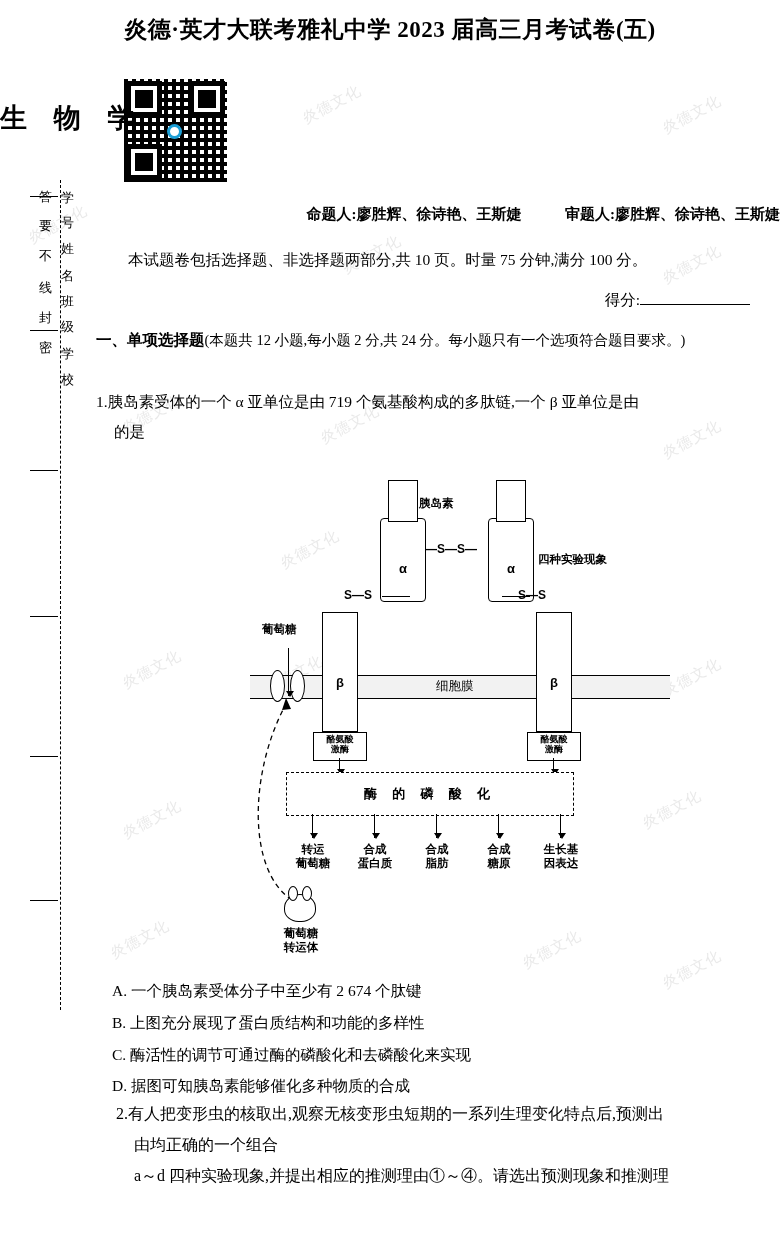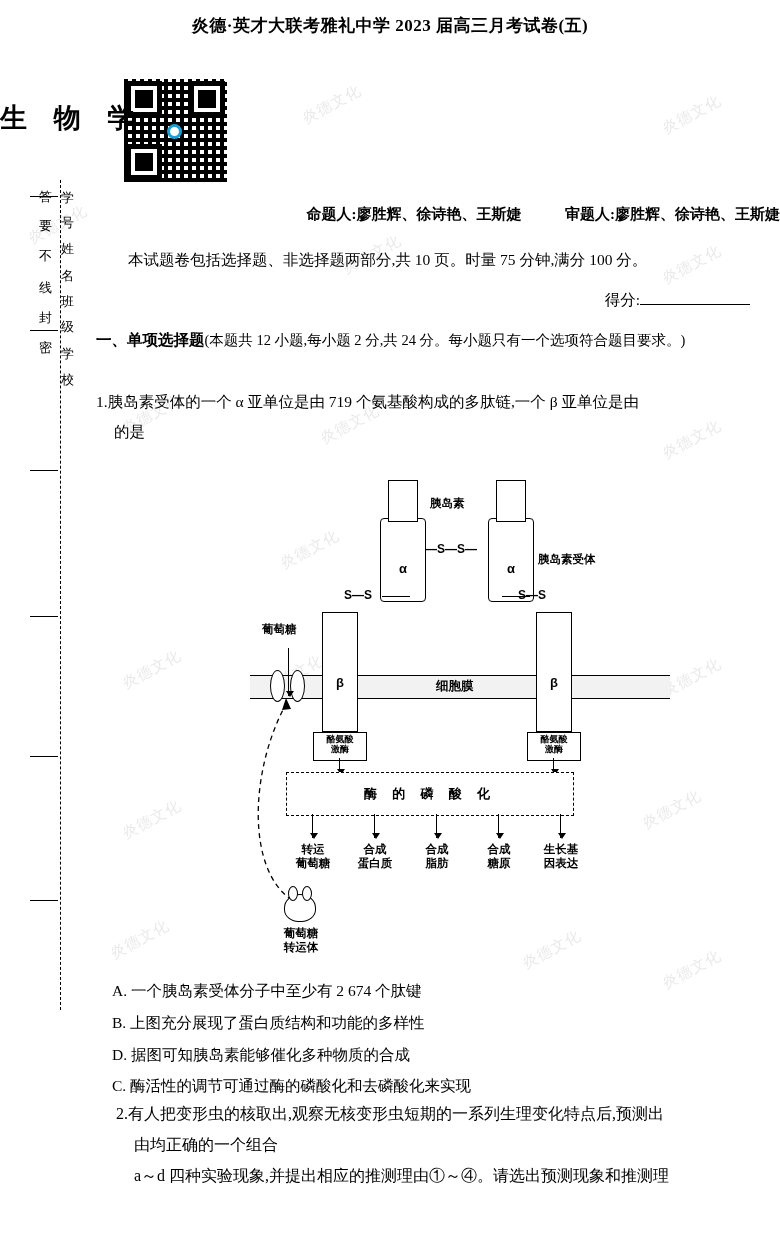--- a/index.html
+++ b/index.html
@@ -43,21 +43,21 @@
   .seal .c2{left:12px;letter-spacing:30px;}
   .seal-line{
     position:absolute;left:60px;top:180px;width:1px;height:830px;
     border-left:1px dashed #000;
   }
   .seal-dashes{position:absolute;left:30px;width:28px;border-top:1px solid #000;}
 
   
   .title{
     position:absolute;top:14px;left:0;width:780px;text-align:center;
-    font-size:17px;font-weight:bold;letter-spacing:.5px;
+    font-size:23px;font-weight:bold;letter-spacing:.5px;
   }
   .subject{
     position:absolute;top:100px;left:0;width:780px;text-align:left;
     font-size:27px;font-weight:bold;letter-spacing:10px;
   }
 
   
   .qr{
     position:absolute;left:124px;top:79px;width:103px;height:103px;
     background:
@@ -227,43 +227,43 @@
     <b>一、单项选择题</b><span class="small">(本题共 12 小题,每小题 2 分,共 24 分。每小题只有一个选项符合题目要求。)</span>
   </div>
 
   <div class="q1">
     <span class="ind"><span>1.</span><span>胰岛素受体的一个 α 亚单位是由 719 个氨基酸构成的多肽链,一个 β 亚单位是由</span></span>
     <span class="ind l2">的是</span>
   </div>
 
   <div class="diagram">
 
-    <div class="dg" style="left:190px;top:26px;">胰岛素</div>
+    <div class="dg" style="left:179px;top:26px;">胰岛素</div>
 
     <div class="alpha" style="left:140px;top:48px;">
       <div style="position:absolute;left:0;top:42px;width:44px;text-align:center;font-size:13px;font-weight:bold;font-family:'Liberation Sans',sans-serif;">α</div>
     </div>
     <div class="alpha" style="left:248px;top:48px;">
       <div style="position:absolute;left:0;top:42px;width:44px;text-align:center;font-size:13px;font-weight:bold;font-family:'Liberation Sans',sans-serif;">α</div>
     </div>
 
     <div class="box" style="left:148px;top:10px;width:28px;height:40px;"></div>
     <div class="box" style="left:256px;top:10px;width:28px;height:40px;"></div>
 
     <div class="ss" style="left:185px;top:72px;">—S—S—</div>
 
-    <div class="dg" style="left:298px;top:82px;">胰岛素受体</div>
+    <div class="dg" style="left:298px;top:82px;">四种实验现象</div>
 
     <div class="ss" style="left:104px;top:118px;">S—S</div>
     <div class="ss" style="left:278px;top:118px;">S—S</div>
     <div class="hline" style="left:142px;top:126px;width:28px;"></div>
     <div class="hline" style="left:262px;top:126px;width:28px;"></div>
 
     <div class="membrane"></div>
-    <div style="position:absolute;left:196px;top:208px;font-size:12.5px;font-weight:bold;font-family:'Liberation Serif',serif;">细胞膜</div>
+    <div style="position:absolute;left:196px;top:208px;font-size:12.5px;font-weight:normal;font-family:'Liberation Serif',serif;">细胞膜</div>
 
     <div class="beta" style="left:82px;top:142px;">
       <div style="position:absolute;left:0;top:62px;width:34px;text-align:center;font-size:13px;font-weight:bold;font-family:'Liberation Sans',sans-serif;">β</div>
     </div>
     <div class="beta" style="left:296px;top:142px;">
       <div style="position:absolute;left:0;top:62px;width:34px;text-align:center;font-size:13px;font-weight:bold;font-family:'Liberation Sans',sans-serif;">β</div>
     </div>
 
     <div class="tyr" style="left:73px;top:262px;">
       <span>酪氨酸</span><br>
@@ -313,22 +313,22 @@
 
     <div class="transporter" style="left:44px;top:424px;"></div>
     <div class="outlabel" style="left:28px;top:456px;width:66px;">
       <span>葡萄糖</span><br><span>转运体</span>
     </div>
   </div>
 
   <div class="options">
     <div>A. 一个胰岛素受体分子中至少有 2 674 个肽键</div>
     <div>B. 上图充分展现了蛋白质结构和功能的多样性</div>
+    <div>C. 酶活性的调节可通过酶的磷酸化和去磷酸化来实现</div>
     <div>D. 据图可知胰岛素能够催化多种物质的合成</div>
-    <div>C. 酶活性的调节可通过酶的磷酸化和去磷酸化来实现</div>
   </div>
 
   <div class="q2">
     <span style="display:block;"><span>2.</span><span>有人把变形虫的核取出,观察无核变形虫短期的一系列生理变化特点后,预测出</span></span>
     <span style="display:block;" class="l2">由均正确的一个组合</span>
     <span style="display:block;" class="l2">a～d 四种实验现象,并提出相应的推测理由①～④。请选出预测现象和推测理</span>
   </div>
 
 
 </div>

